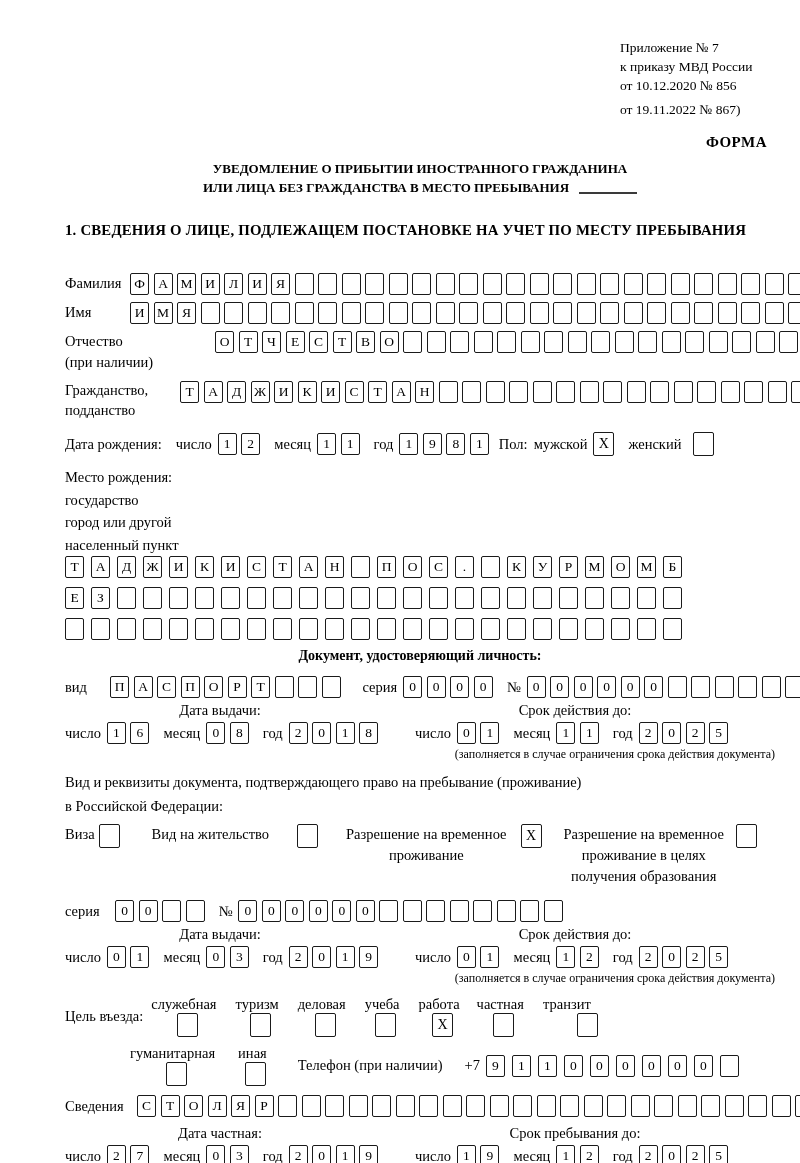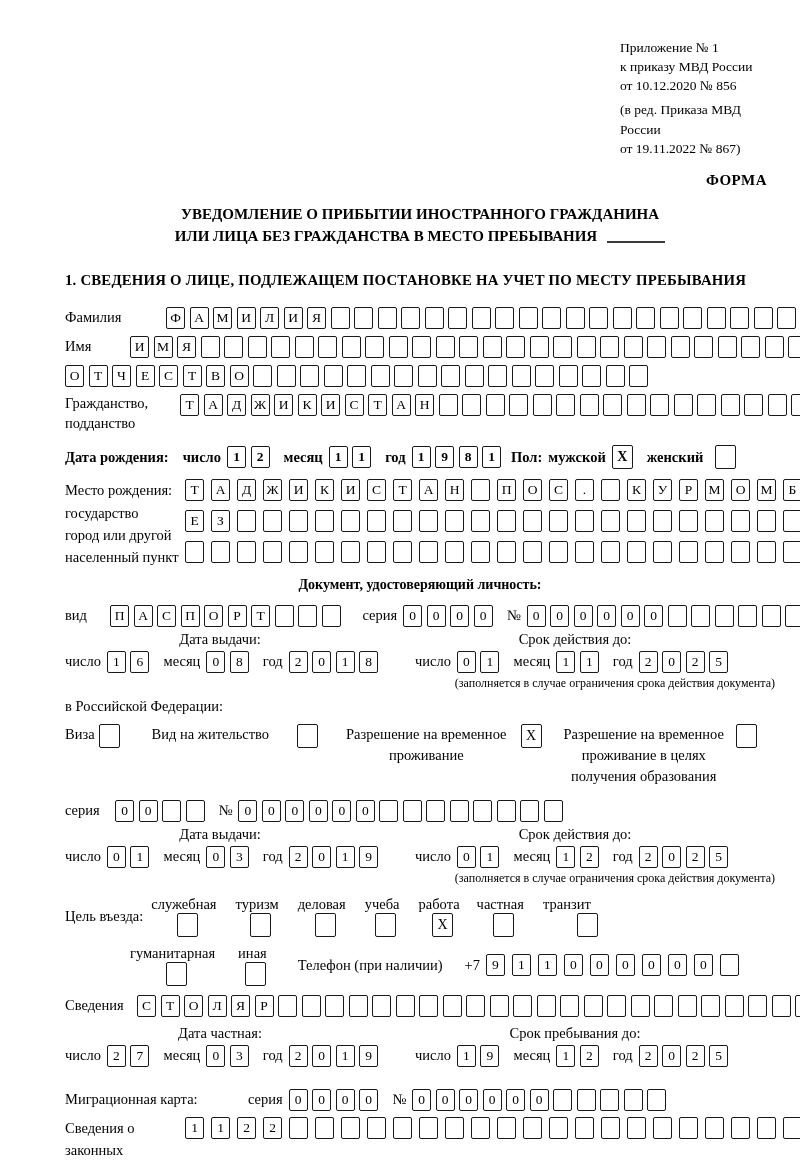--- a/index.html
+++ b/index.html
@@ -3,21 +3,21 @@
 <meta charset="utf-8">
 <style>
   html,body{margin:0;padding:0;background:#fff;}
   .page{width:800px;height:1163px;box-sizing:border-box;background:#fff;color:#000;
         font-family:"Liberation Serif", serif;font-size:14.5px;
         padding:38px 25px 0 65px;position:relative;overflow:hidden;}
   
   .annex{margin-left:555px;font-size:13.5px;line-height:1.42;}
   .annex .gap{height:5px;}
   .forma{text-align:right;font-weight:bold;font-size:15px;margin:14px 8px 0 0;letter-spacing:.5px;}
-  .title{text-align:center;font-weight:bold;font-size:15px;line-height:1.5;margin-top:14px;}
+  .title{text-align:center;font-weight:bold;font-size:13px;line-height:1.5;margin-top:8px;}
   .blank-line{display:inline-block;width:58px;border-bottom:2.2px solid #3a3a3a;margin-left:10px;vertical-align:-2px;}
   .section{font-weight:bold;font-size:14.8px;margin-top:24px;letter-spacing:.2px;}
   
   .frow{display:flex;align-items:center;margin-top:7px;}
   .frow.top{align-items:flex-start;}
   .flabel{flex:none;}
   .cells{display:flex;gap:4.5px;flex:none;}
   .cells.wide{gap:7px;}
   .cell{flex:none;width:17px;height:20px;border:1.5px solid #1a1a1a;border-radius:2px;
         display:flex;align-items:center;justify-content:center;
@@ -41,38 +41,37 @@
   .vopt .lbl{line-height:1.45;} .vopt .c{text-align:center;}
   .popt{display:flex;align-items:center;flex-direction:column;}
   .popt .lbl{margin-right:7px;}
 </style>
 </head>
 <body>
 
 <div class="page">
 
   <div class="annex">
-    <div>Приложение № 1</div>
+    <div>Приложение № 7</div>
     <div>к приказу МВД России</div>
     <div>от 10.12.2020 № 856</div>
     <div class="gap"></div>
-    <div>(в ред. Приказа МВД России</div>
     <div>от 19.11.2022 № 867)</div>
   </div>
 
   <div class="forma">ФОРМА</div>
 
   <div class="title">
     <div>УВЕДОМЛЕНИЕ О ПРИБЫТИИ ИНОСТРАННОГО ГРАЖДАНИНА</div>
     <div><span>ИЛИ ЛИЦА БЕЗ ГРАЖДАНСТВА В МЕСТО ПРЕБЫВАНИЯ</span><span class="blank-line"></span></div>
   </div>
 
   <div class="section">1. СВЕДЕНИЯ О ЛИЦЕ, ПОДЛЕЖАЩЕМ ПОСТАНОВКЕ НА УЧЕТ ПО МЕСТУ ПРЕБЫВАНИЯ</div>
 
-  <div class="frow" style="margin-top:18px;gap:36px;">
+  <div class="frow" style="margin-top:34px;">
     <div class="flabel lw65">Фамилия</div>
     <div class="cells">
         <span class="cell">Ф</span>
         <span class="cell">А</span>
         <span class="cell">М</span>
         <span class="cell">И</span>
         <span class="cell">Л</span>
         <span class="cell">И</span>
         <span class="cell">Я</span>
         <span class="cell"></span>
@@ -129,20 +128,24 @@
         <span class="cell"></span>
         <span class="cell"></span>
         <span class="cell"></span>
         <span class="cell"></span>
         <span class="cell"></span>
         <span class="cell"></span>
       </div>
   </div>
 
   <div class="frow top">
+    <div class="flabel lw150">
+      <div>Отчество</div>
+      <div>(при наличии)</div>
+    </div>
     <div class="cells">
         <span class="cell">О</span>
         <span class="cell">Т</span>
         <span class="cell">Ч</span>
         <span class="cell">Е</span>
         <span class="cell">С</span>
         <span class="cell">Т</span>
         <span class="cell">В</span>
         <span class="cell">О</span>
         <span class="cell"></span>
@@ -194,21 +197,21 @@
         <span class="cell"></span>
         <span class="cell"></span>
         <span class="cell"></span>
         <span class="cell"></span>
         <span class="cell"></span>
         <span class="cell"></span>
         <span class="cell"></span>
       </div>
   </div>
 
-  <div class="frow" style="margin-top:12px;font-weight:bold;">
+  <div class="frow" style="margin-top:12px;">
     <span>Дата рождения:</span>
     <span class="mini">число</span>
     <div class="cells">
         <span class="cell">1</span>
         <span class="cell">2</span>
       </div>
     <span class="mini">месяц</span>
     <div class="cells">
         <span class="cell">1</span>
         <span class="cell">1</span>
@@ -220,21 +223,21 @@
         <span class="cell">8</span>
         <span class="cell">1</span>
       </div>
     <span style="margin-left:10px;">Пол:</span>
     <span style="margin-left:6px;">мужской</span>
     <span class="cbox" style="margin-left:6px;">X</span>
     <span style="margin-left:14px;">женский</span>
     <span class="cbox" style="margin-left:12px;"></span>
   </div>
 
-  <div class="frow top" style="margin-top:10px;">
+  <div class="frow top" style="margin-top:10px;flex-direction:column;">
     <div class="flabel lw120">
       <div>Место рождения:</div>
       <div>государство</div>
       <div>город или другой</div>
       <div>населенный пункт</div>
     </div>
     <div class="stack">
       <div class="frow">
           <div class="cells wide">
             <span class="cell">Т</span>
@@ -402,20 +405,21 @@
             <span class="cell">2</span>
             <span class="cell">0</span>
             <span class="cell">2</span>
             <span class="cell">5</span>
           </div>
       </div>
       <div class="note">(заполняется в случае ограничения срока действия документа)</div>
     </div>
   </div>
 
+  <div class="intro">Вид и реквизиты документа, подтверждающего право на пребывание (проживание)</div>
   <div class="intro2">в Российской Федерации:</div>
 
   <div class="visa-row">
     <div class="vopt">
       <span class="lbl">Виза</span>
       <span class="cbox" style="margin-left:4px;"></span>
     </div>
     <div class="vopt" style="margin-left:32px;">
       <span class="lbl">Вид на жительство</span>
       <span class="cbox" style="margin-left:28px;"></span>

